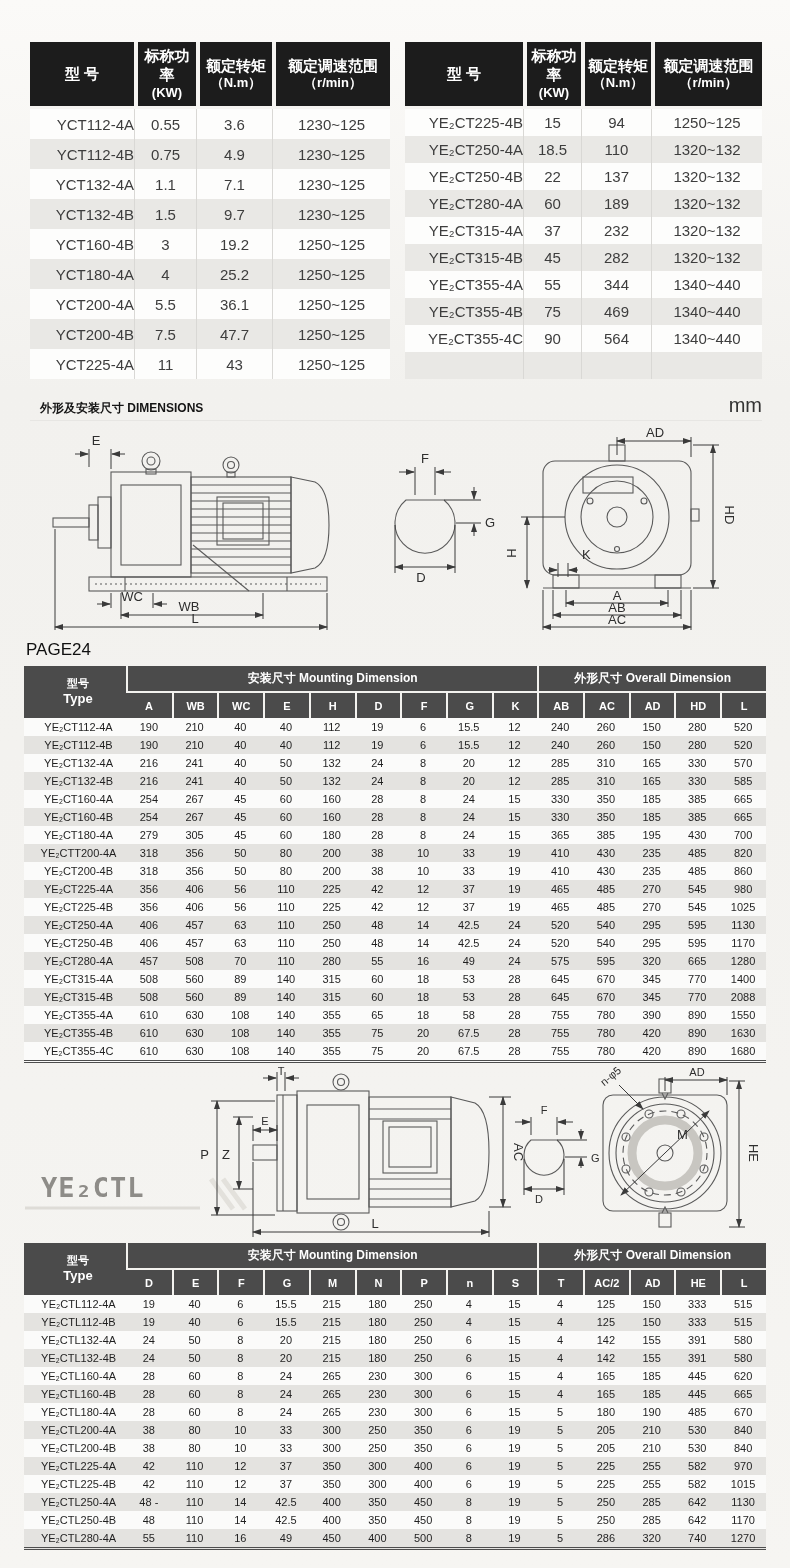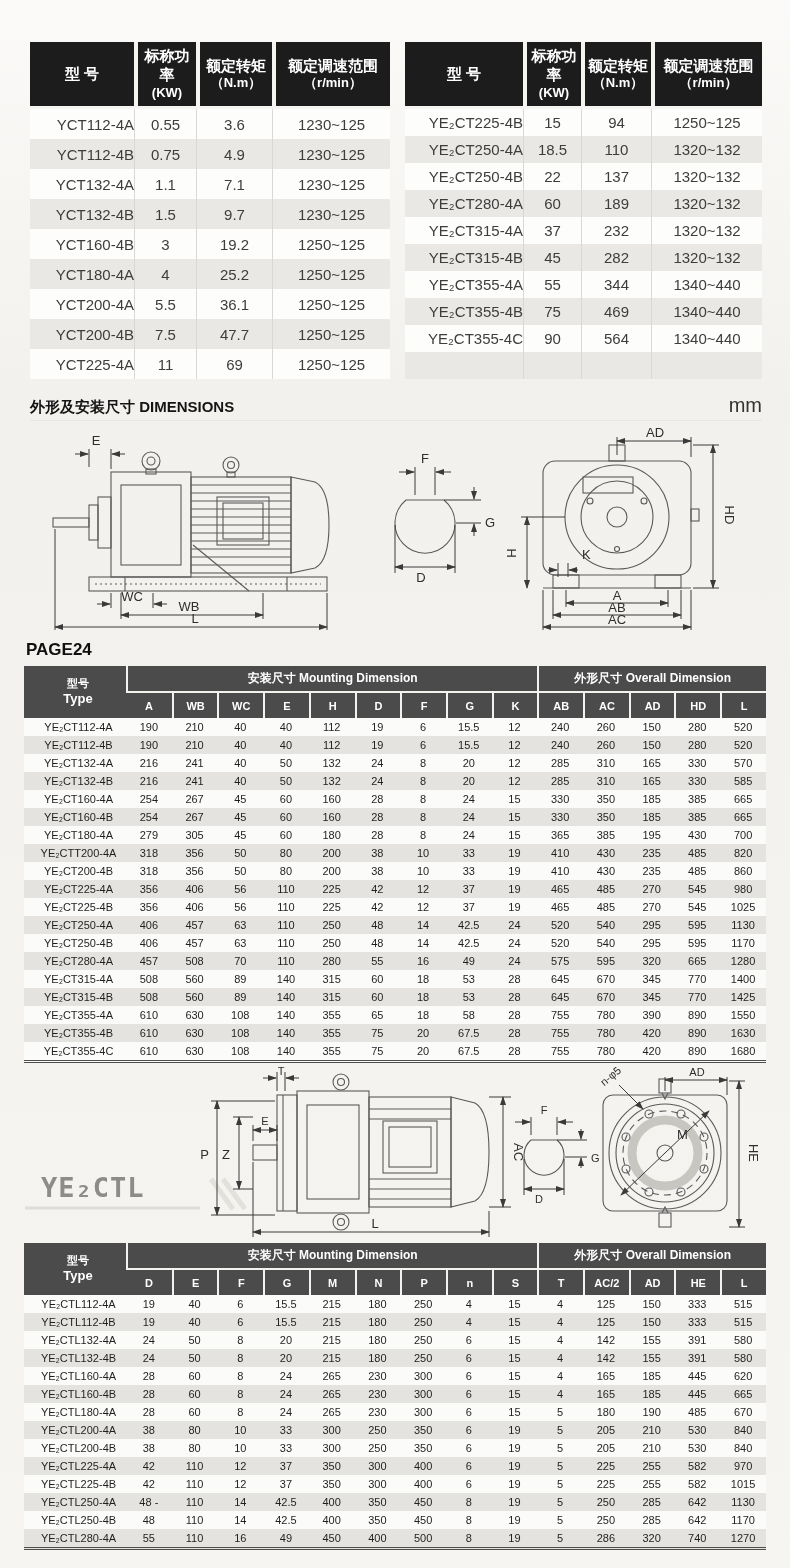--- a/index.html
+++ b/index.html
@@ -14,23 +14,23 @@
   .spec-table th + th{border-left:4px solid #f5f4f1;}
   .h2{display:block;font-size:13px;font-weight:bold;}
   .spec-table td{height:27px;text-align:center;font-size:15px;color:#3d3d3d;padding:0;}
   .spec-table td + td{border-left:1px solid #d9d8d5;}
   .spec-table td:first-child{text-align:right;padding-left:9px;}
   .spec-table tbody tr:nth-child(odd) td{background:#fdfdfc;}
   .spec-table tbody tr:nth-child(even) td{background:#e9e8e5;}
   
   .dim-heading{display:flex;justify-content:space-between;align-items:flex-end;
     margin:15px 28px 0 30px;padding-bottom:3px;border-bottom:1px solid #e7e6e3;}
-  .dim-heading .t{font-weight:bold;font-size:15px;color:#141414;}
+  .dim-heading .t{font-weight:bold;font-size:12px;color:#141414;margin-left:10px;}
   .dim-heading .u{font-size:20px;color:#333;}
-  .page-label{margin:10px 0 6px 26px;font-weight:bold;font-size:17px;color:#101010;}
+  .page-label{margin:10px 0 6px 26px;font-weight:normal;font-size:17px;color:#101010;}
   
   .drawing{display:block;margin:4px auto 0 25px;}
   svg .out{stroke:#5a5a5a;fill:none;stroke-width:1.1;}
   svg .dim{stroke:#3a3a3a;fill:none;stroke-width:1;}
   svg text{font-family:"Liberation Sans",sans-serif;font-size:13px;fill:#2e2e2e;}
   svg text.sm{font-size:11px;}
   svg text.logo{font-family:"DejaVu Sans Mono",monospace;font-size:27px;font-weight:bold;
     fill:#8e8c88;letter-spacing:1px;}
   
   .dim-table{width:742px;margin:0 0 0 24px;table-layout:fixed;}
@@ -113,21 +113,21 @@
           </tr>
           <tr>
             <td>YCT200-4B</td>
             <td>7.5</td>
             <td>47.7</td>
             <td>1250~125</td>
           </tr>
           <tr>
             <td>YCT225-4A</td>
             <td>11</td>
-            <td>69</td>
+            <td>43</td>
             <td>1250~125</td>
           </tr>
         </tbody>
     </table>
 
     <table class="spec-table">
       <colgroup>
           <col style="width:118px">
           <col style="width:58px">
           <col style="width:70px">
@@ -638,21 +638,21 @@
           <td>140</td>
           <td>315</td>
           <td>60</td>
           <td>18</td>
           <td>53</td>
           <td>28</td>
           <td>645</td>
           <td>670</td>
           <td>345</td>
           <td>770</td>
-          <td>1425</td>
+          <td>2088</td>
         </tr>
         <tr>
           <td>YE₂CT355-4A</td>
           <td>610</td>
           <td>630</td>
           <td>108</td>
           <td>140</td>
           <td>355</td>
           <td>65</td>
           <td>18</td>

